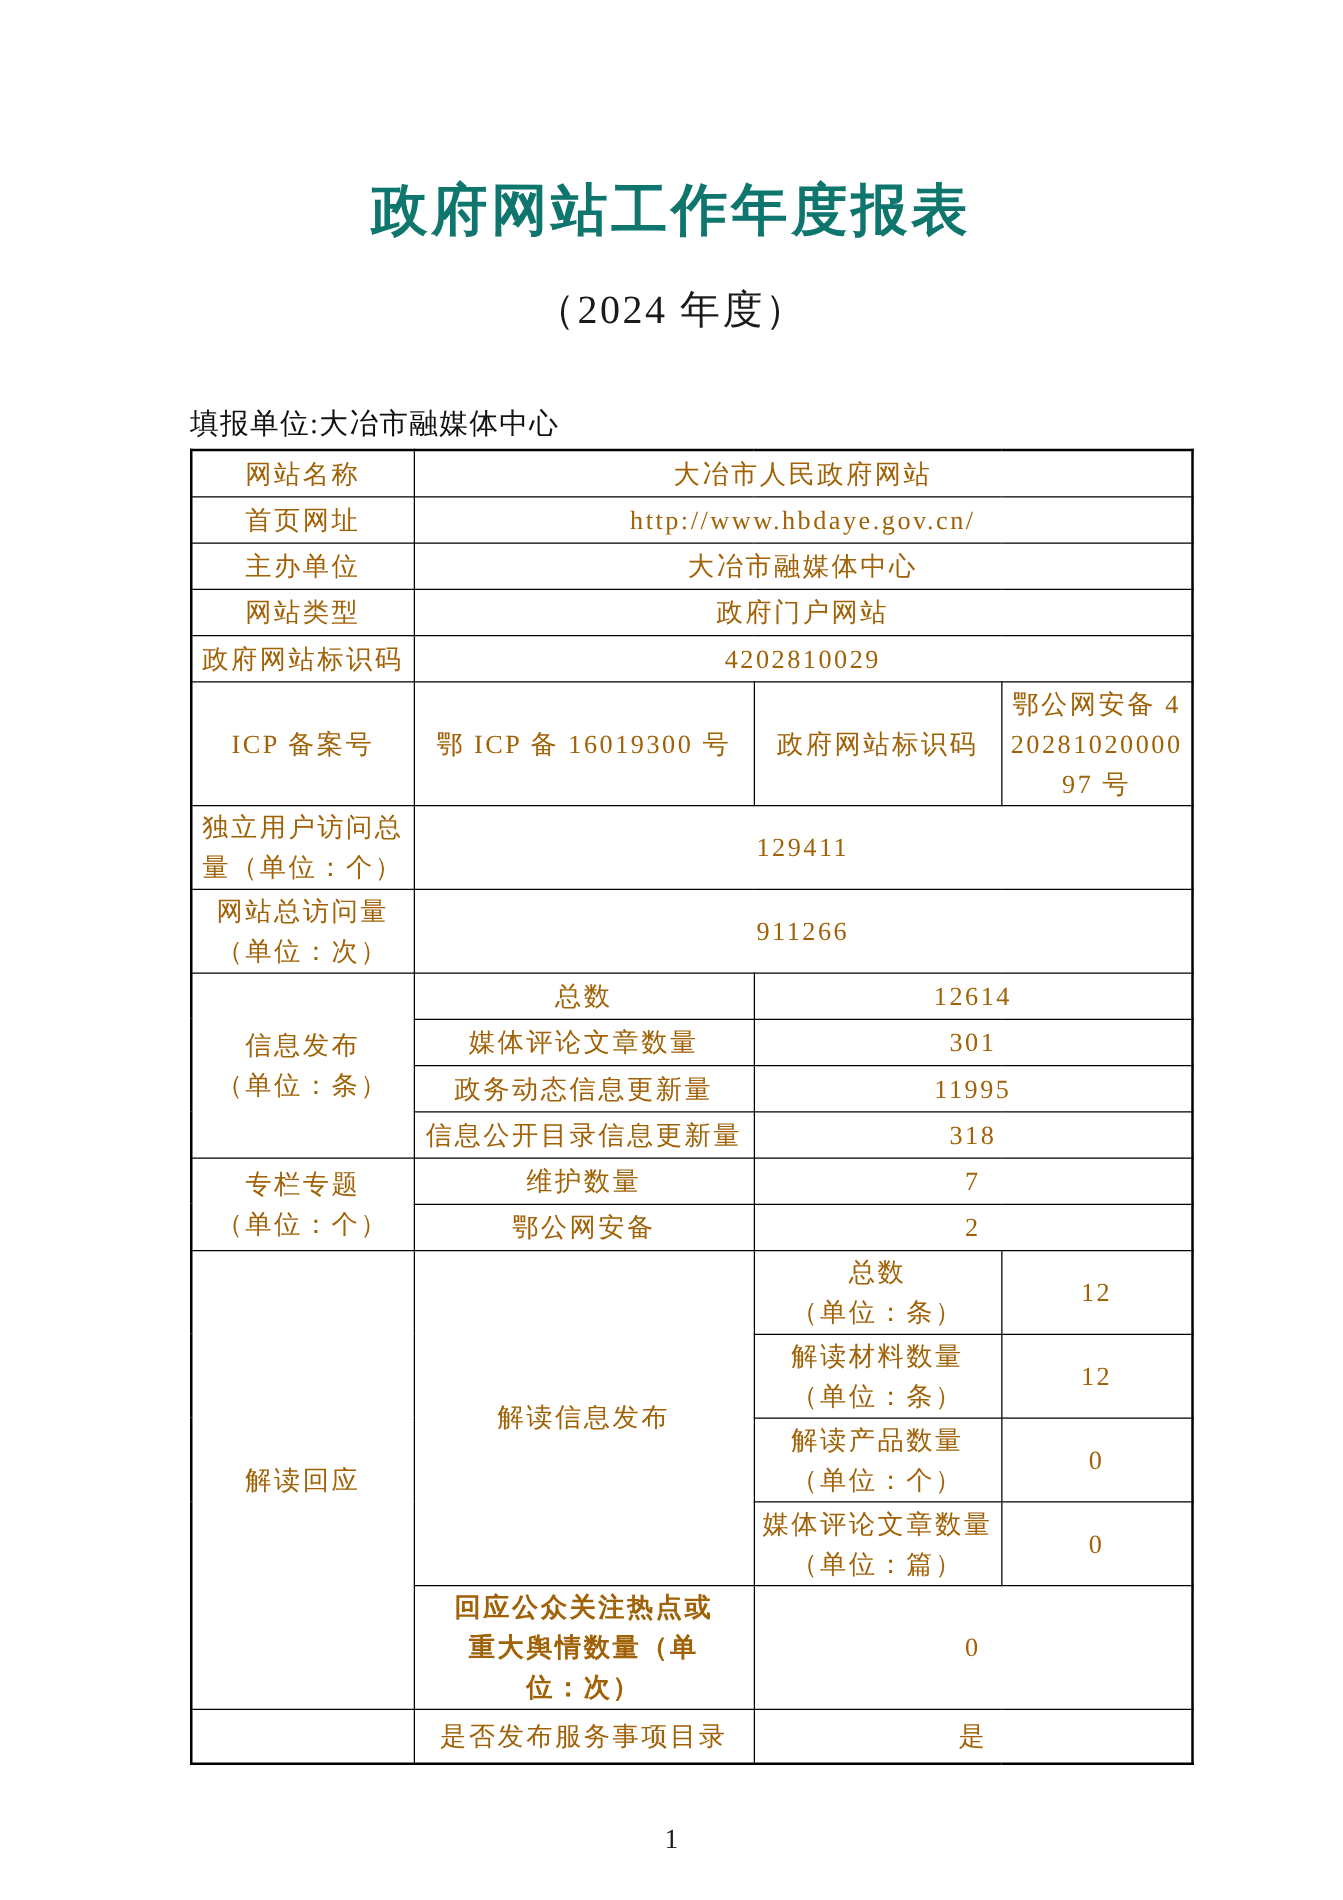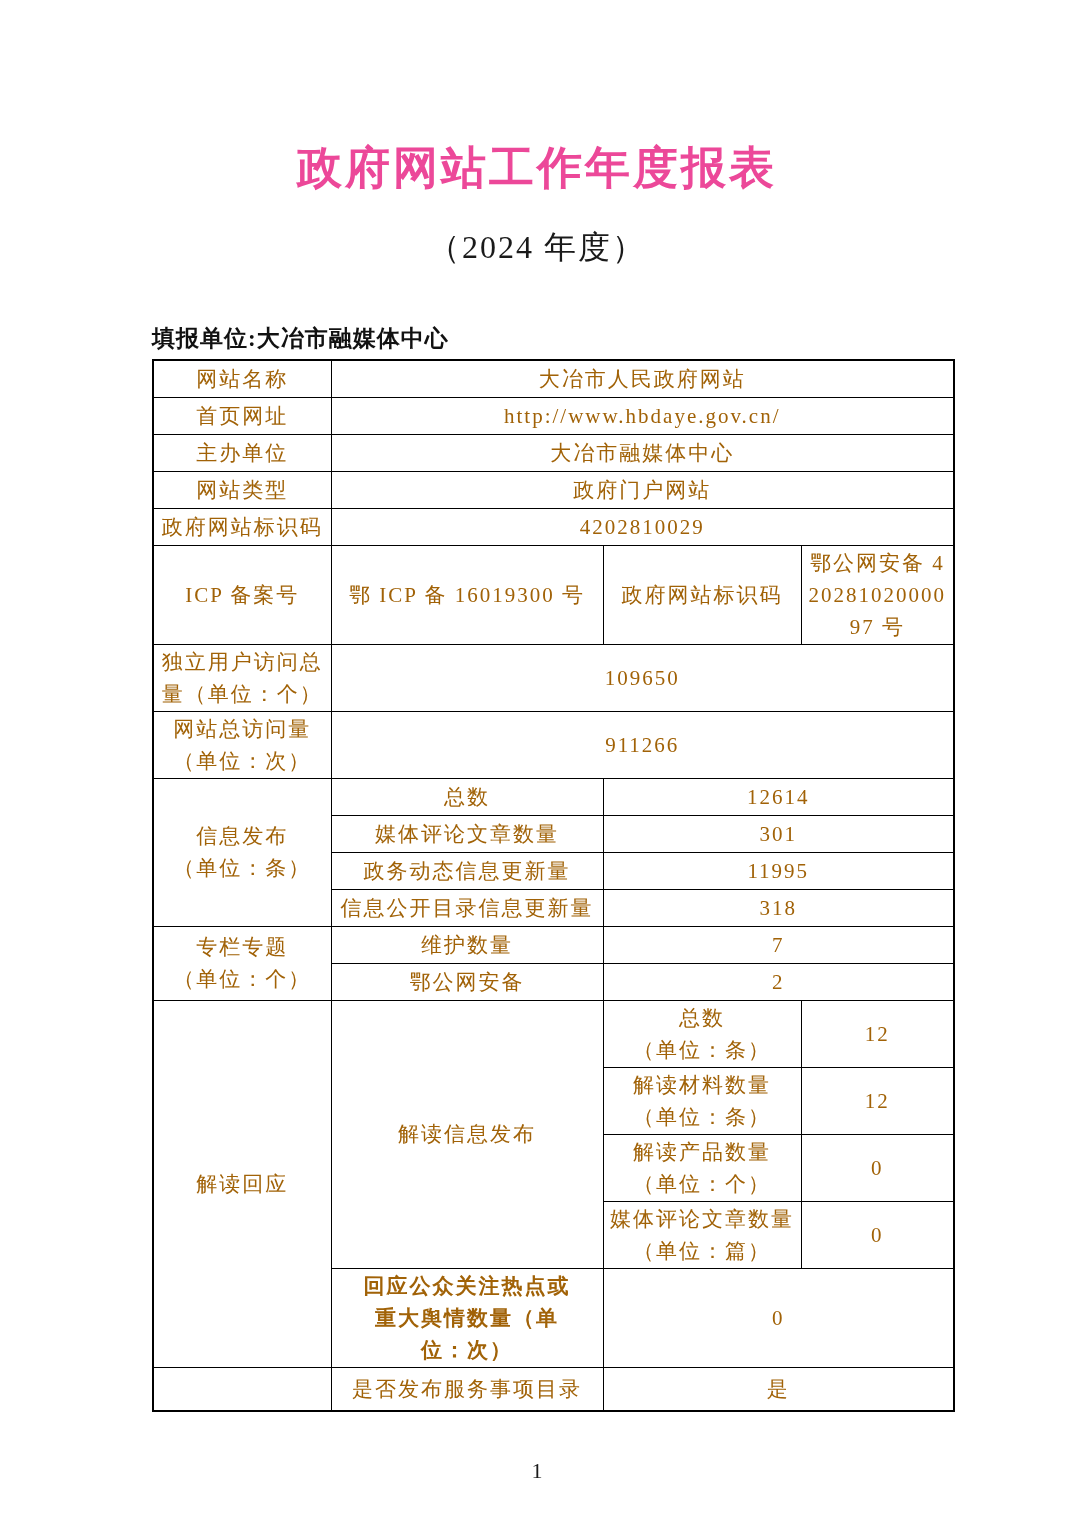--- a/index.html
+++ b/index.html
@@ -14,32 +14,32 @@
   }
   .title {
     margin: 0;
     padding-top: 142px;
     text-align: center;
     font-family: "Liberation Sans", "DejaVu Sans", sans-serif;
     font-weight: 700;
     font-size: 45px;
     letter-spacing: 3px;
     line-height: 52px;
-    color: #ec4899;
+    color: #0f766e;
   }
   .subtitle {
     margin-top: 38px;
     text-align: center;
     font-size: 32px;
     letter-spacing: 2px;
     line-height: 30px;
   }
   .reporting-unit {
     margin: 64px 0 7px 152px;
-    font-weight: 700;
+    font-weight: 400;
     font-size: 23px;
     letter-spacing: 1px;
     line-height: 26px;
     color: #111;
   }
   table.report-table {
     border-collapse: collapse;
     table-layout: fixed;
     width: 801px;
     margin-left: 152px;
@@ -103,21 +103,21 @@
         <td colspan="3">4202810029</td>
       </tr>
       <tr style="height:97px">
         <td>ICP 备案号</td>
         <td>鄂 ICP 备 16019300 号</td>
         <td>政府网站标识码</td>
         <td class="break-num">鄂公网安备 42028102000097 号</td>
       </tr>
       <tr style="height:67px">
         <td>独立用户访问总量（单位：个）</td>
-        <td colspan="3">109650</td>
+        <td colspan="3">129411</td>
       </tr>
       <tr style="height:67px">
         <td>
           <div>网站总访问量</div>
           <div>（单位：次）</div>
         </td>
         <td colspan="3">911266</td>
       </tr>
 
       <tr style="height:37px">

